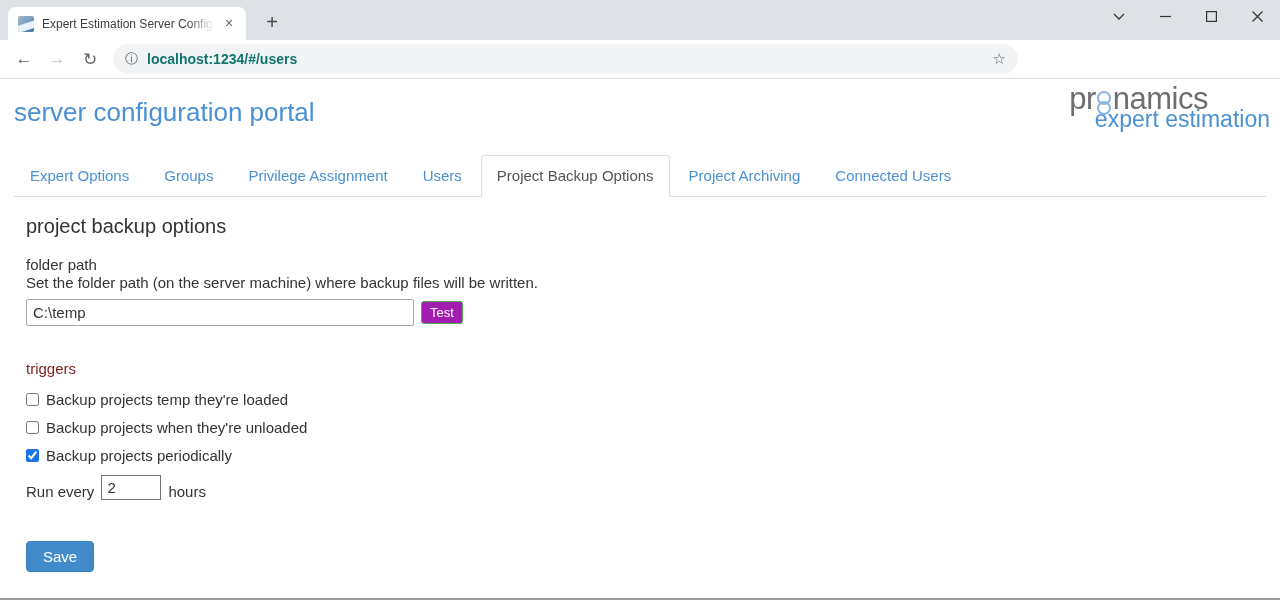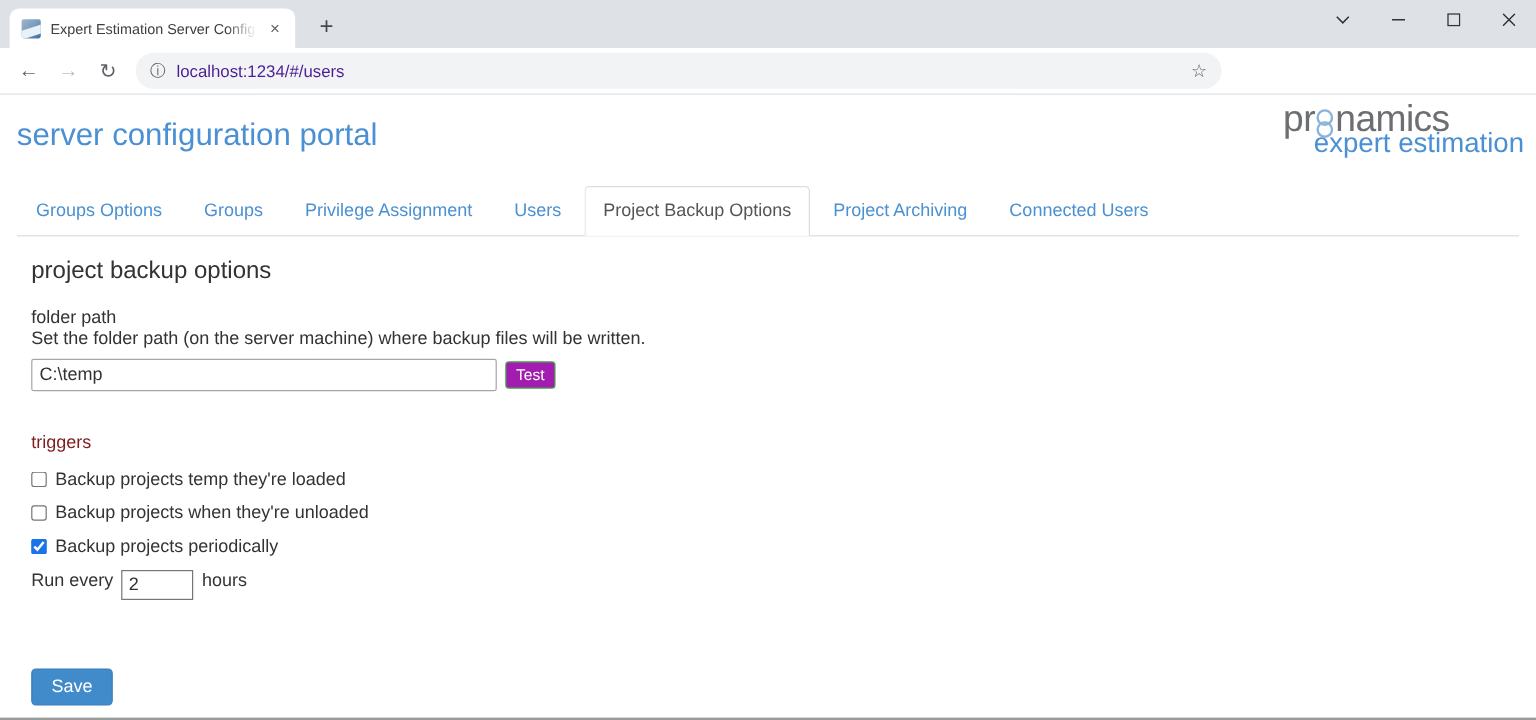--- a/index.html
+++ b/index.html
@@ -32,21 +32,21 @@
 
   
   .toolbar { height:39px; background:#fff; border-bottom:1px solid #dadce0;
              display:flex; align-items:center; padding:0 10px; }
   .navbtn { width:28px; height:28px; display:flex; align-items:center; justify-content:center;
             font-size:17px; color:#5f6368; margin-right:5px; }
   .navbtn.disabled { color:#bdc1c6; }
   .omnibox { flex:0 0 905px; height:30px; background:#f1f3f4; border-radius:15px;
              display:flex; align-items:center; padding:0 12px; margin-left:4px; }
   .omni-info { font-size:13px; color:#5f6368; margin-right:9px; }
-  .omni-url { font-size:14px; color:#4c1d95; flex:1 1 auto; }
+  .omni-url { font-size:14px; color:#0f766e; flex:1 1 auto;font-weight:bold; }
   .omni-star { font-size:15px; color:#5f6368; }
 
   
   .page { position:relative; height:518px; background:#fff; padding:0 14px; }
   .page-header { position:relative; height:66px; }
   .page-title { position:absolute; left:0; top:18px; font-size:26px; color:#4a90d2; font-weight:400; }
 
   .logo { position:absolute; right:-4px; top:4px; text-align:right; line-height:1; }
   .logo-main { font-size:31px; color:#6d6e71; letter-spacing:-0.5px; padding-right:62px;
                white-space:nowrap; }
@@ -73,21 +73,21 @@
   .path-row { display:flex; align-items:center; margin-bottom:34px; }
   .path-input { width:388px; height:27px; border:1px solid #a6a6a6; border-radius:2px;
                 font-size:15px; color:#333; padding:0 6px; font-family:"Liberation Sans",sans-serif; }
   .test-btn { margin-left:7px; background:#a21caf; border:1px solid #4cae4c; color:#fff;
               font-size:13px; padding:3px 8px; border-radius:3px; cursor:pointer;
               font-family:"Liberation Sans",sans-serif; }
 
   .triggers-label { font-size:15px; color:#7f1d1d; margin-bottom:14px; }
   .chk-row { display:flex; align-items:center; margin-bottom:11px; font-size:15px; color:#333; }
   .chk-row input { width:13px; height:13px; margin-right:7px; accent-color:#1a73e8; }
-  .run-row { display:flex; align-items:flex-start; margin-bottom:29px; font-size:15px; color:#333; }
+  .run-row { display:flex; align-items:flex-end; margin-bottom:13px; font-size:15px; color:#333; }
   .run-input { width:60px; height:25px; border:1px solid #767676; font-size:15px; color:#333;
                padding:0 5px; margin:0 7px; font-family:"Liberation Sans",sans-serif; }
   .save-btn { margin-top:28px; background:#428bca; border:1px solid #357ebd; color:#fff;
               font-size:15px; padding:6px 16px; border-radius:4px; cursor:pointer;
               font-family:"Liberation Sans",sans-serif; }
 
   .bottom-strip { position:absolute; left:0; bottom:0; width:1280px; height:2px; background:#9b9b9b; }
 </style>
 </head>
 <body>
@@ -139,21 +139,21 @@
   <div class="page">
     <div class="page-header">
       <div class="page-title">server configuration portal</div>
       <div class="logo">
         <div class="logo-main"><span>pr</span><span class="logo-o"><i class="c1"></i><i class="c2"></i></span><span>namics</span></div>
         <div class="logo-sub">expert estimation</div>
       </div>
     </div>
 
     <div class="nav-tabs">
-      <div class="nav-tab">Groups Options</div>
+      <div class="nav-tab">Expert Options</div>
       <div class="nav-tab">Groups</div>
       <div class="nav-tab">Privilege Assignment</div>
       <div class="nav-tab">Users</div>
       <div class="nav-tab active">Project Backup Options</div>
       <div class="nav-tab">Project Archiving</div>
       <div class="nav-tab">Connected Users</div>
     </div>
 
     <div class="content">
       <h2>project backup options</h2>

